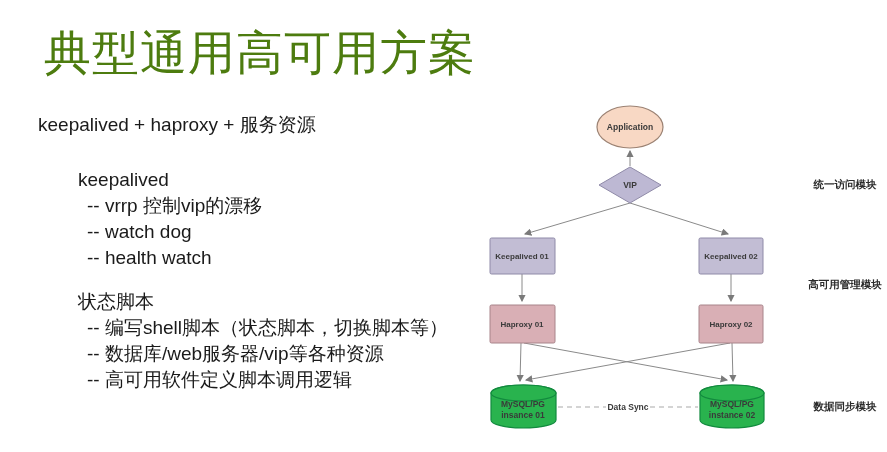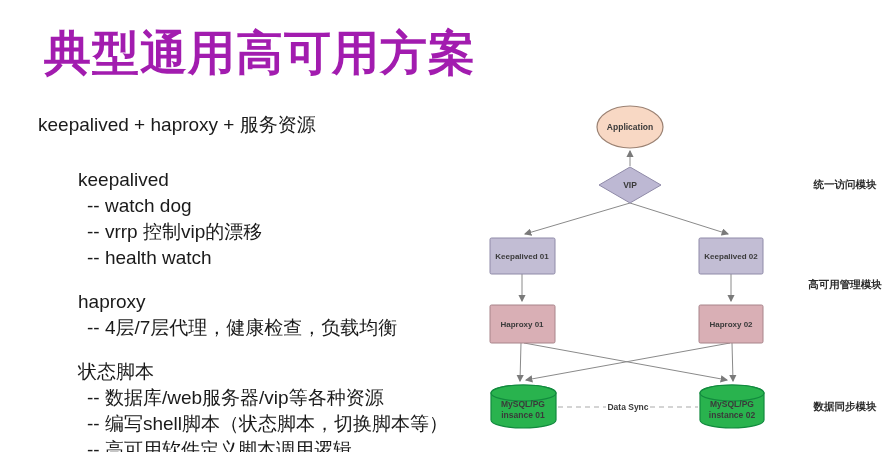--- a/index.html
+++ b/index.html
@@ -4,22 +4,22 @@
 <style>
   html,body { margin:0; padding:0; }
   body {
     width:887px; height:452px; overflow:hidden; position:relative;
     background:#ffffff;
     font-family:"Liberation Sans", sans-serif;
   }
   .page-title {
     position:absolute; left:44px; top:22px;
     font-family:"Liberation Serif", serif;
-    font-size:47px; font-weight:bold; letter-spacing:1px;
-    color:#a21caf; white-space:nowrap;text-align:right;
+    font-size:47px; font-weight:normal; letter-spacing:1px;
+    color:#4d7c0f; white-space:nowrap;text-align:right;
   }
   .text-block {
     position:absolute; left:38px; top:112px;
     font-size:19px; line-height:26px; color:#1a1a1a; white-space:nowrap;
   }
   .intro { margin-bottom:29px; }
   .section { margin-bottom:18px;margin-left:40px; }
   .bullet { padding-left:9px; }
   .diagram-svg { position:absolute; left:440px; top:95px; }
   .diagram-svg text {
@@ -37,34 +37,30 @@
 </head>
 <body>
 
 <div class="page-title">典型通用高可用方案</div>
 
 <div class="text-block">
   <div class="intro">keepalived + haproxy + 服务资源</div>
 
   <div class="section">
     <div>keepalived</div>
+    <div class="bullet">-- vrrp 控制vip的漂移</div>
     <div class="bullet">-- watch dog</div>
-    <div class="bullet">-- vrrp 控制vip的漂移</div>
     <div class="bullet">-- health watch</div>
   </div>
 
-  <div class="section">
-    <div>haproxy</div>
-    <div class="bullet">-- 4层/7层代理，健康检查，负载均衡</div>
-  </div>
 
   <div class="section">
     <div>状态脚本</div>
+    <div class="bullet">-- 编写shell脚本（状态脚本，切换脚本等）</div>
     <div class="bullet">-- 数据库/web服务器/vip等各种资源</div>
-    <div class="bullet">-- 编写shell脚本（状态脚本，切换脚本等）</div>
     <div class="bullet">-- 高可用软件定义脚本调用逻辑</div>
   </div>
 </div>
 
 <svg class="diagram-svg" width="447" height="357" viewBox="440 95 447 357" xmlns="http://www.w3.org/2000/svg">
   <defs>
     <marker id="arrow" viewBox="0 0 10 10" refX="8.5" refY="5" markerWidth="7.5" markerHeight="7.5" orient="auto-start-reverse">
       <path d="M0,0 L10,5 L0,10 z" fill="#7a7a7a"></path>
     </marker>
   </defs>

